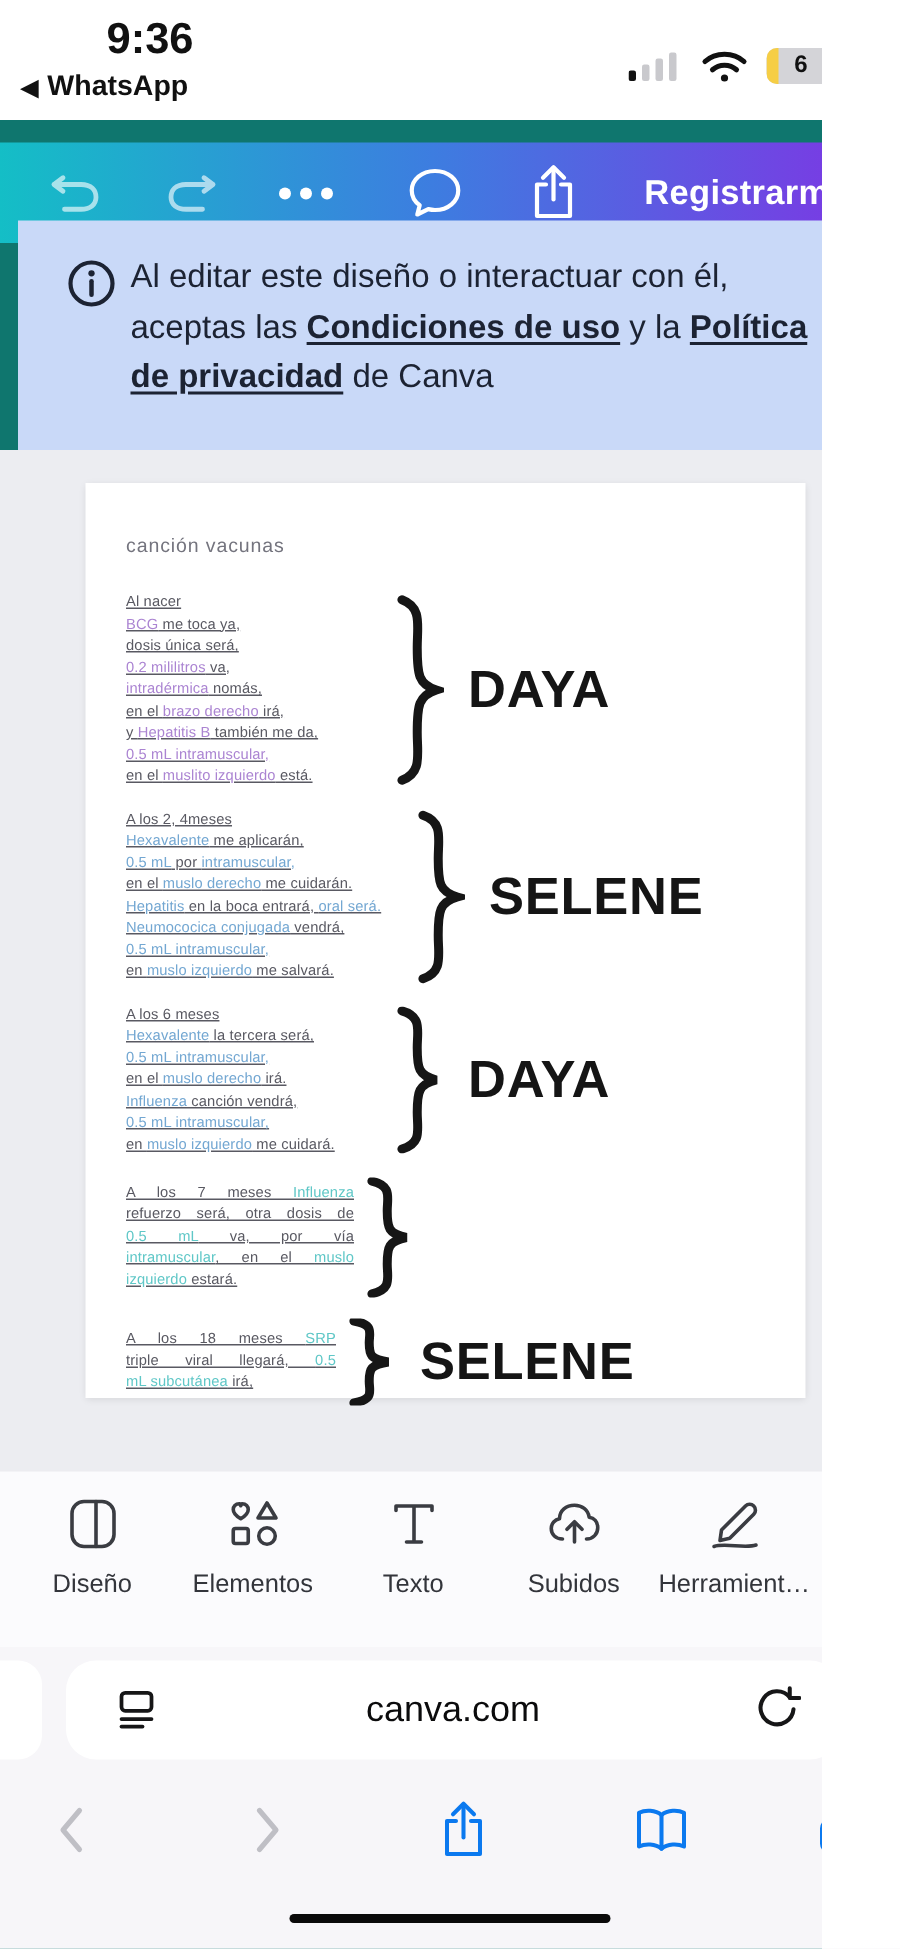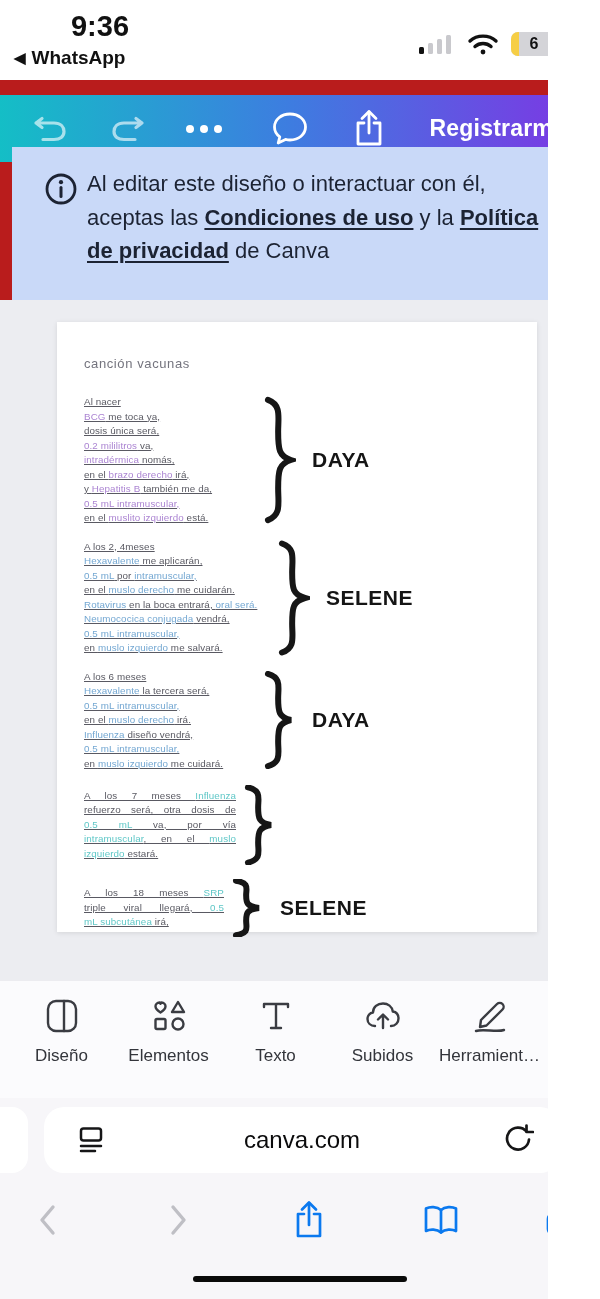--- a/index.html
+++ b/index.html
@@ -1,16 +1,16 @@
 <!DOCTYPE html>
 <html style="--grad-start: #14bec6; --grad-mid: #3d7de0; --grad-end: #8132e4; --banner-bg: #c9d9f8; --hl-purple: #ab84d2; --hl-blue: #73a7d2; --hl-teal: #5fc7c7; --ios-blue: #0b79ef;"><head>
 <meta charset="utf-8">
 <style>
   html,body{margin:0;padding:0;background:#ffffff;}
-  .phone{position:relative;width:548px;height:1299px;overflow:hidden;background:#b91c1c;
+  .phone{position:relative;width:548px;height:1299px;overflow:hidden;background:#0f766e;
          font-family:"Liberation Sans",sans-serif;}
 
   
   .status-bar{position:absolute;top:0;left:0;width:600px;height:80px;background:#fff;}
   .time{position:absolute;left:55px;top:10px;width:90px;text-align:center;
         font-size:29px;font-weight:700;color:#111;}
   .back-app{position:absolute;left:14px;top:47px;font-size:19px;font-weight:600;color:#111;
             display:flex;align-items:center;gap:6px;}
   .back-tri{font-size:15px;}
   .sb-right{position:absolute;right:38px;top:32px;display:flex;align-items:center;gap:12px;}
@@ -47,21 +47,21 @@
   .doc-title{font-size:13px;letter-spacing:.6px;color:#74747e;}
   .verses{margin-top:24px;}
   .verse-row{display:flex;align-items:center;margin-top:14px;}
   .verse-row:first-child{margin-top:0;}
   .verse-text{font-size:9.8px;line-height:14.5px;color:#595962;letter-spacing:.1px;}
   .verse-text .line{white-space:nowrap;text-decoration:underline;}
   .verse-row.justify .verse-text .line{white-space:normal;}
   .line.j{text-align:justify;text-align-last:justify;}
   .hl.purple{color:var(--hl-purple);} .hl.blue{color:var(--hl-blue);} .hl.teal{color:var(--hl-teal);}
   .brace-svg{width:34px;flex:0 0 34px;margin-left:6px;}
-  .verse-name{font-size:21px;font-weight:800;color:#151515;letter-spacing:.5px;margin-left:16px;}
+  .verse-name{font-size:35px;font-weight:800;color:#151515;letter-spacing:.5px;margin-left:16px;}
   .verse-row:nth-child(1) .verse-text{width:172px;}
   .verse-row:nth-child(2) .verse-text{width:186px;}
   .verse-row:nth-child(3) .verse-text{width:172px;}
   .verse-row:nth-child(4) .verse-text{width:152px;}
   .verse-row:nth-child(5) .verse-text{width:140px;}
   .verse-row:nth-child(1) .brace-svg{height:128px;}
   .verse-row:nth-child(2) .brace-svg{height:116px;}
   .verse-row:nth-child(3) .brace-svg{height:98px;}
   .verse-row:nth-child(4) .brace-svg{height:80px;}
   .verse-row:nth-child(5) .brace-svg{height:58px;}
@@ -187,37 +187,37 @@
               <path d="M7,3 C23,7 19,16 19,28 C19,42 20,47 34,50 C20,53 19,58 19,72 C19,84 23,93 7,97" fill="none" stroke="#161616" stroke-width="6" stroke-linecap="round" vector-effect="non-scaling-stroke"></path>
             </svg>
             <div class="verse-name">DAYA</div>
           </div>
           <div class="verse-row">
             <div class="verse-text">
               <div class="line"><span>A los 2, 4meses</span></div>
               <div class="line"><span class="hl blue">Hexavalente</span><span> me aplicarán,</span></div>
               <div class="line"><span class="hl blue">0.5 mL</span><span> por </span><span class="hl blue">intramuscular,</span></div>
               <div class="line"><span>en el </span><span class="hl blue">muslo derecho</span><span> me cuidarán.</span></div>
-              <div class="line"><span class="hl blue">Rotavirus</span><span> en la boca entrará, </span><span class="hl blue">oral será.</span></div>
+              <div class="line"><span class="hl blue">Hepatitis</span><span> en la boca entrará, </span><span class="hl blue">oral será.</span></div>
               <div class="line"><span class="hl blue">Neumococica conjugada</span><span> vendrá,</span></div>
               <div class="line"><span class="hl blue">0.5 mL intramuscular,</span></div>
               <div class="line"><span>en </span><span class="hl blue">muslo izquierdo</span><span> me salvará.</span></div>
             </div>
             <svg class="brace-svg" viewBox="0 0 40 100" preserveAspectRatio="none">
               <path d="M7,3 C23,7 19,16 19,28 C19,42 20,47 34,50 C20,53 19,58 19,72 C19,84 23,93 7,97" fill="none" stroke="#161616" stroke-width="6" stroke-linecap="round" vector-effect="non-scaling-stroke"></path>
             </svg>
             <div class="verse-name">SELENE</div>
           </div>
           <div class="verse-row">
             <div class="verse-text">
               <div class="line"><span>A los 6 meses</span></div>
               <div class="line"><span class="hl blue">Hexavalente</span><span> la tercera será,</span></div>
               <div class="line"><span class="hl blue">0.5 mL intramuscular,</span></div>
               <div class="line"><span>en el </span><span class="hl blue">muslo derecho</span><span> irá.</span></div>
-              <div class="line"><span class="hl blue">Influenza</span><span> diseño vendrá,</span></div>
+              <div class="line"><span class="hl blue">Influenza</span><span> canción vendrá,</span></div>
               <div class="line"><span class="hl blue">0.5 mL intramuscular,</span></div>
               <div class="line"><span>en </span><span class="hl blue">muslo izquierdo</span><span> me cuidará.</span></div>
             </div>
             <svg class="brace-svg" viewBox="0 0 40 100" preserveAspectRatio="none">
               <path d="M7,3 C23,7 19,16 19,28 C19,42 20,47 34,50 C20,53 19,58 19,72 C19,84 23,93 7,97" fill="none" stroke="#161616" stroke-width="6" stroke-linecap="round" vector-effect="non-scaling-stroke"></path>
             </svg>
             <div class="verse-name">DAYA</div>
           </div>
           <div class="verse-row justify">
             <div class="verse-text">

